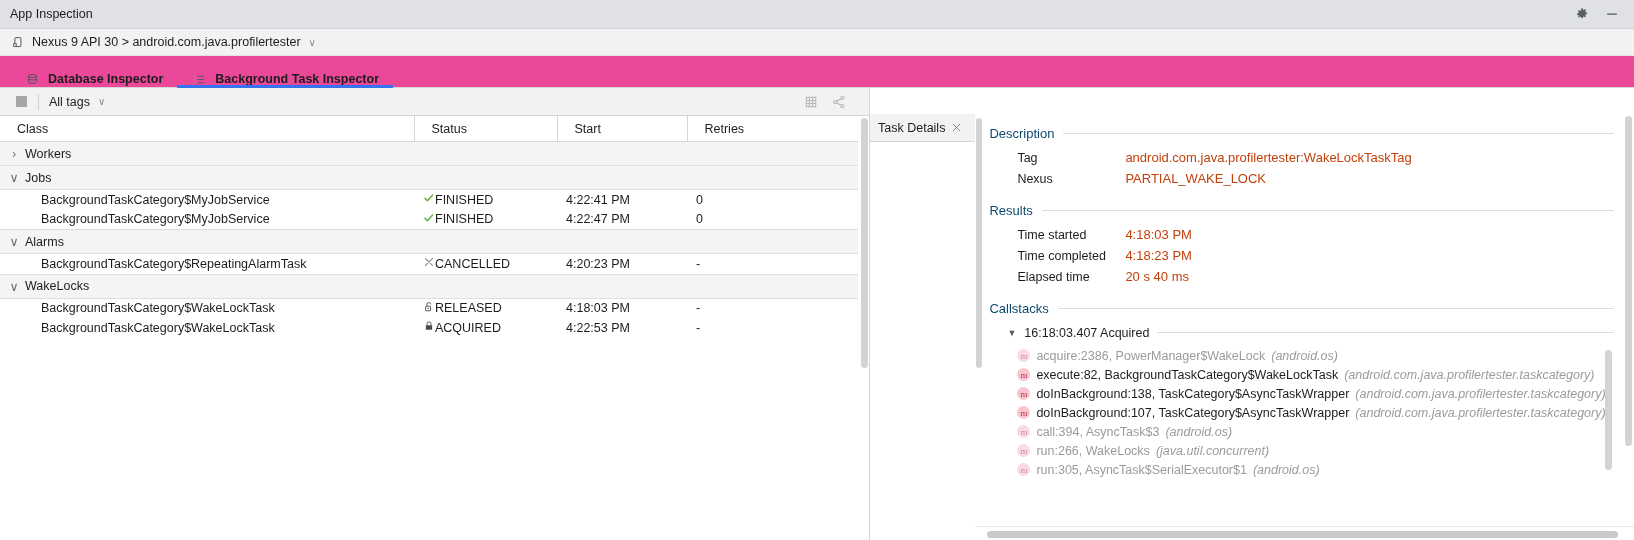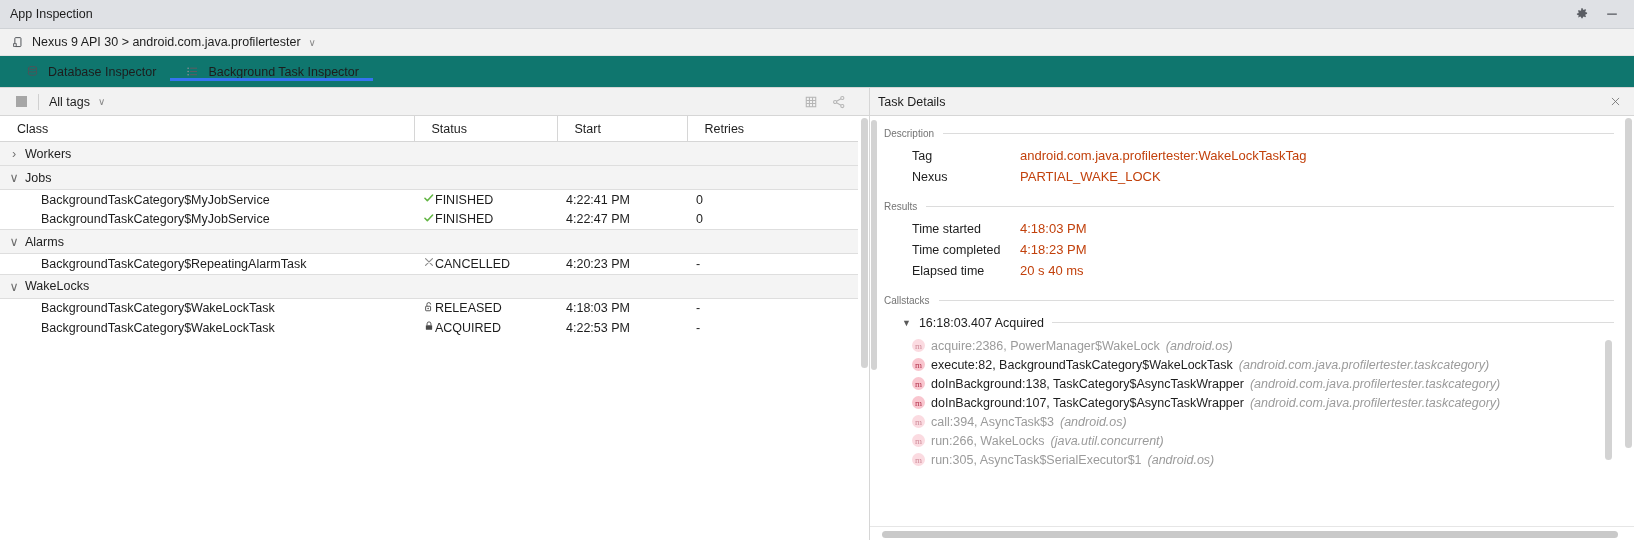--- a/index.html
+++ b/index.html
@@ -34,24 +34,25 @@
     display: flex; align-items: center;
     padding: 0 10px;
     border-bottom: 1px solid #e3e3e3;
   }
   .devicebar .dev-text { font-size: 12.5px; color: #1d1d1d; margin-left: 6px; }
   .caret { margin-left: 8px; color: #8a8a8a; font-size: 10px; }
 
   
   .tabs {
     height: 31px; min-height: 31px;
-    background: #0f766e;
-    display: flex; align-items: center;
+    background: #ec4899;
+    display: flex; align-items: flex-end;
     padding-left: 10px;
     border-bottom: 1px solid #d6d6d6;
+    font-weight: bold;
   }
   .tab {
     display: flex; align-items: center; gap: 8px;
     padding: 0 14px;
     font-size: 12.5px; color: #1d1d1d;
     position: relative; cursor: default;
   }
   .tab.active::after {
     content: ""; position: absolute; left: 0; right: 0; bottom: -1px;
     height: 3px; background: #3573f0;
@@ -101,33 +102,33 @@
   .col-class { width: 414px; }
   .col-status { width: 143px; }
   .col-start { width: 130px; }
   .col-retries { width: 171px; }
 
   
   .left-vscroll { position: absolute; top: 0; right: 0; width: 9px; bottom: 0; background: #ffffff; }
   .left-vscroll .thumb { position: absolute; top: 2px; left: 1px; width: 7px; height: 250px; background: #d3d3d3; border-radius: 4px; }
 
   
-  .right-pane { flex: 1; display: flex; flex-direction: column; min-width: 0; background: #ffffff; }
+  .right-pane { flex: 1; display: flex; min-width: 0; background: #ffffff; margin-top: 26px; }
   .rp-header {
     height: 27px; min-height: 27px; background: #f2f2f2;
     display: flex; align-items: center; border-bottom: 1px solid #d6d6d6;
     padding-left: 8px;
   }
   .rp-title { font-size: 12.5px; color: #1d1d1d; flex: 1; }
   .rp-close { width: 22px; display: flex; align-items: center; justify-content: center; color: #6e6e6e; padding-right: 8px; }
 
   .rp-body { flex: 1; position: relative; overflow: hidden; padding: 0 0 0 0; }
   .rp-inner { padding: 12px 20px 0 14px; }
   .sect-head { display: flex; align-items: center; gap: 9px; margin-bottom: 6px; }
-  .sect-head .lbl { font-size: 10px; color: #737373; white-space: nowrap; }
+  .sect-head .lbl { font-size: 13px; color: #0c4a6e; white-space: nowrap; }
   .sect-head .rule { flex: 1; height: 1px; background: #dcdcdc; }
   .kv { display: flex; align-items: center; height: 21px; }
   .kv .k { width: 136px; padding-left: 28px; font-size: 12.5px; color: #1d1d1d; box-sizing: border-box; }
   .kv .v { font-size: 13px; color: #c2410c; }
   .sect { margin-bottom: 14px; }
 
   
   .cs-area { position: relative; margin-top: 2px; }
   .cs-group { display: flex; align-items: center; gap: 8px; padding-left: 18px; height: 21px; }
   .cs-group .tri { color: #5a5a5a; font-size: 9px; }

